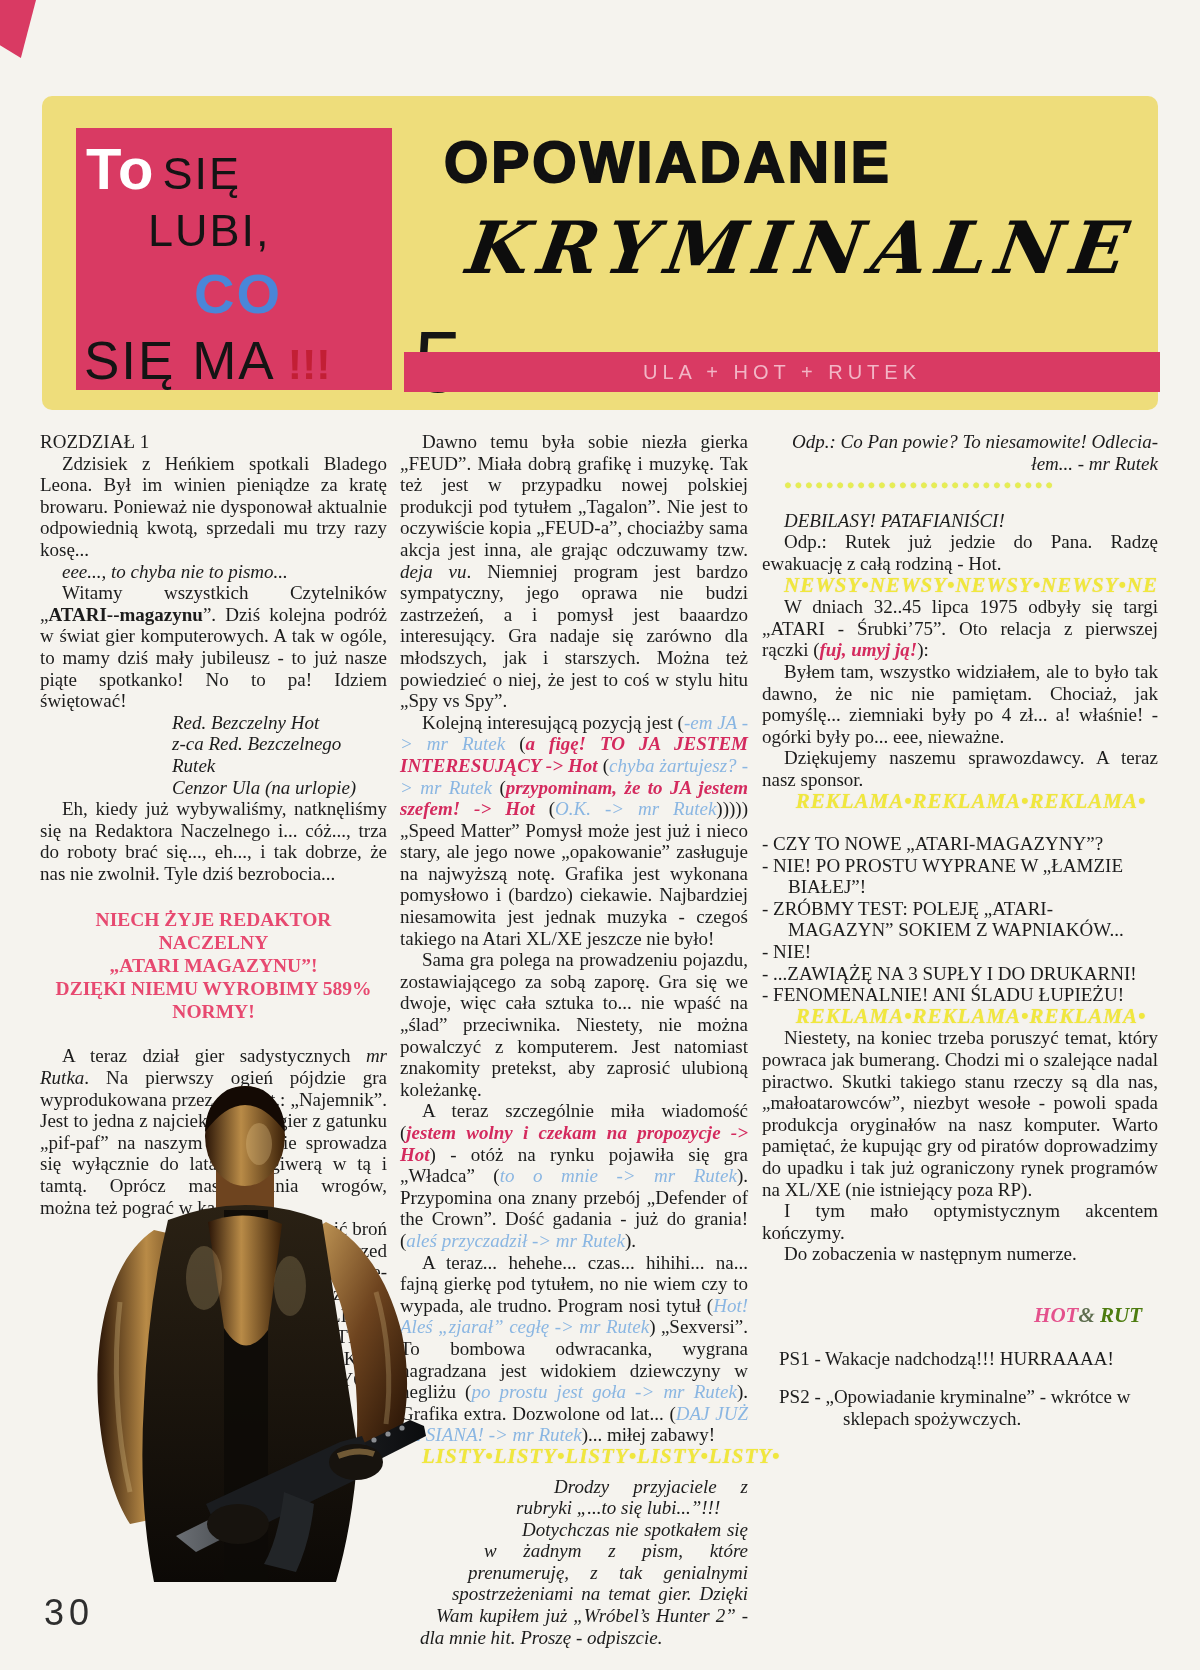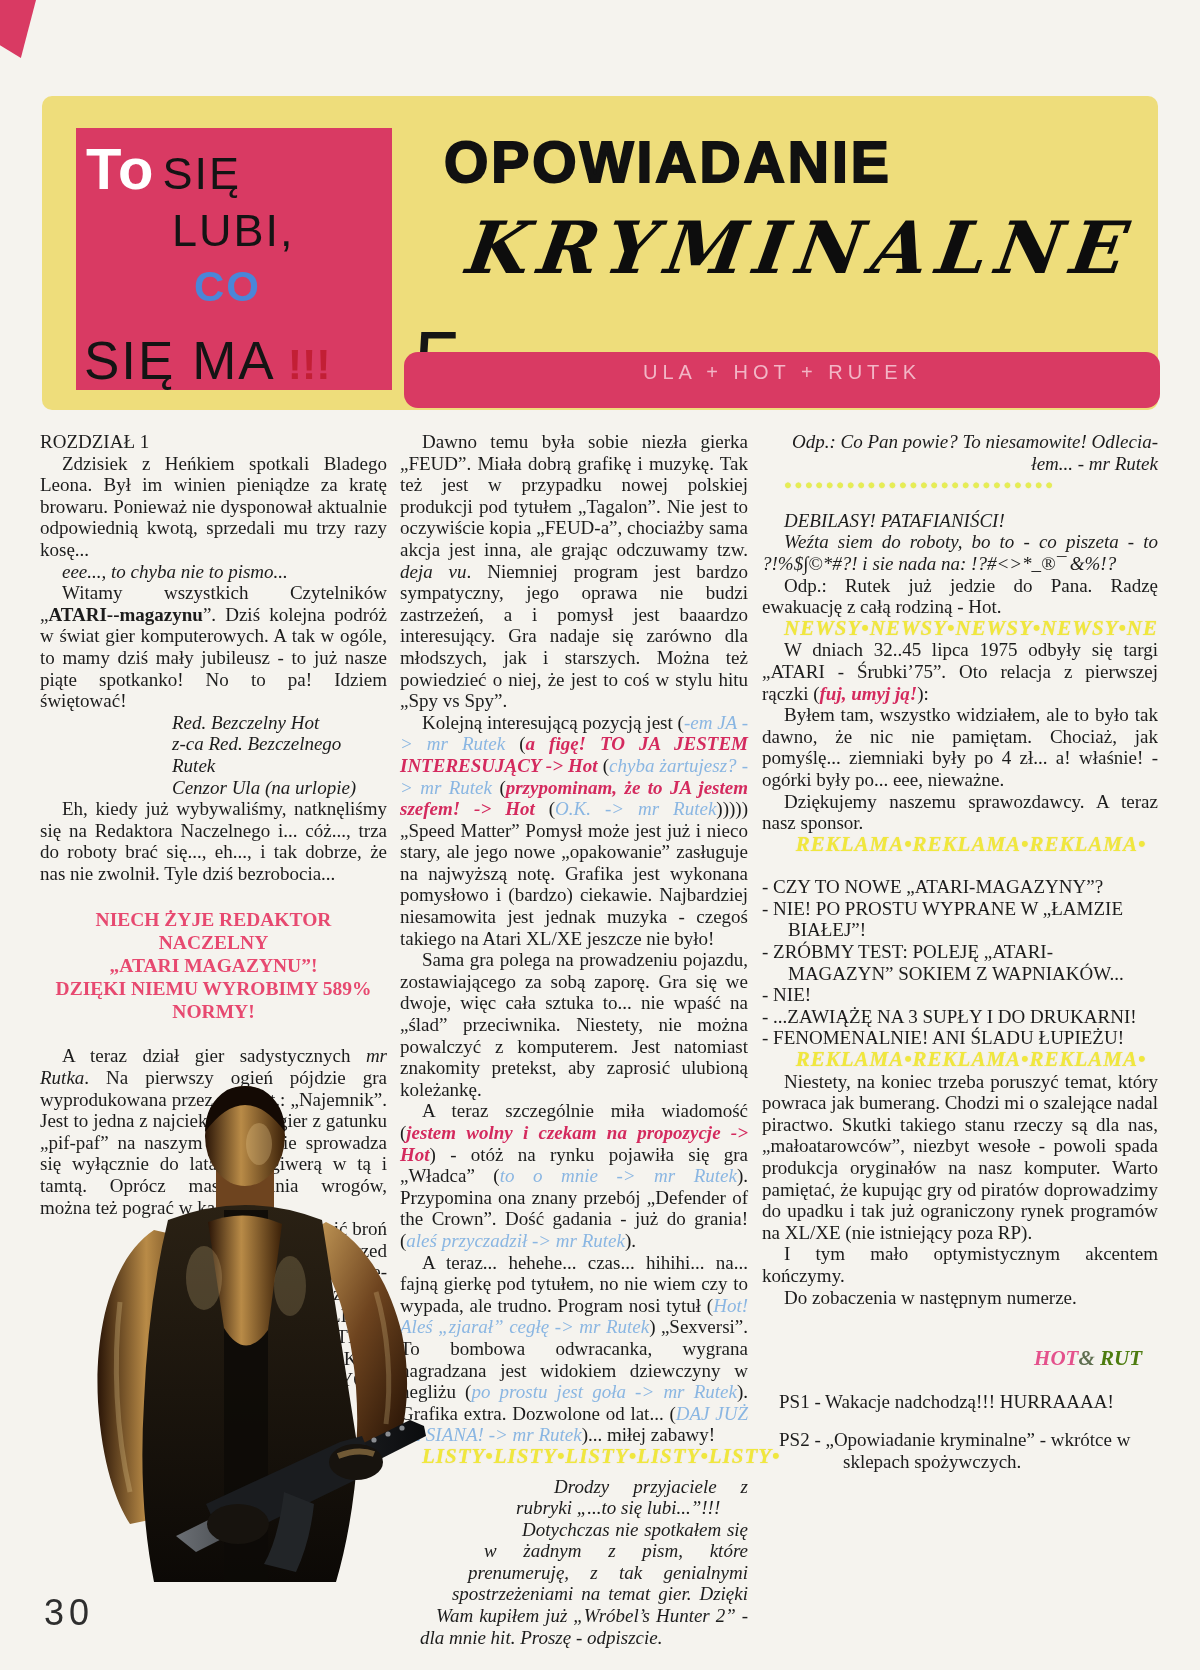--- a/index.html
+++ b/index.html
@@ -16,34 +16,34 @@
 
   
   .banner{position:absolute;left:42px;top:96px;width:1116px;height:314px;
           background:var(--c-banner_yellow);border-radius:10px;}
   .badge{position:absolute;left:34px;top:32px;width:316px;height:262px;background:var(--c-raspberry);}
   .badge div{position:absolute;font-family:"Liberation Sans",sans-serif;line-height:1;}
   .bl1{left:10px;top:12px;}
   .to{color:#fff;font-weight:800;font-size:58px;letter-spacing:1px;}
   .thin{color:#141414;font-weight:400;font-size:45px;letter-spacing:2px;}
   .bl1 .thin{margin-left:8px;}
-  .bl2{left:96px;top:80px;}
-  .bl3{left:118px;top:138px;color:var(--c-blue_co);font-weight:800;font-size:42px;letter-spacing:2px;}
+  .bl2{left:72px;top:80px;}
+  .bl3{left:118px;top:138px;color:var(--c-blue_co);font-weight:800;font-size:56px;letter-spacing:2px;}
   .bl4{left:8px;top:206px;}
   .bl4 .thin{font-size:53px;}
   .excl{color:#c21f35;font-weight:700;font-size:43px;margin-left:12px;}
   .num5{position:absolute;left:372px;top:222px;font-family:"Liberation Sans",sans-serif;
         font-size:88px;font-weight:500;color:#151515;line-height:1;}
   .title1{position:absolute;left:402px;top:38px;width:714px;text-align:left;
           font-family:"Liberation Sans",sans-serif;font-weight:800;font-size:57px;
           letter-spacing:3px;color:#111;-webkit-text-stroke:2px #111;line-height:1;}
   .title2{position:absolute;left:392px;top:112px;width:736px;text-align:center;
           font-family:"DejaVu Serif",serif;font-style:italic;font-weight:700;font-size:72px;
           letter-spacing:9px;color:#0d0d0d;transform:skewX(-9deg);line-height:1.1;}
-  .authors{position:absolute;left:362px;top:256px;width:756px;height:56px;background:var(--c-raspberry);border-radius:14px;}
+  .authors{position:absolute;left:362px;top:256px;width:756px;height:40px;background:var(--c-raspberry);}
   .authors span{display:block;text-align:center;line-height:40px;color:#f2b6c6;
           font-family:"Liberation Sans",sans-serif;font-size:20px;letter-spacing:5px;}
 
   
   .col{position:absolute;top:431px;font-size:19px;line-height:21.6px;text-align:justify;}
   .col1{left:40px;width:347px;}
   .col2{left:400px;width:348px;}
   .col3{left:762px;width:396px;}
   .col p{margin:0;text-indent:22px;}
   .noind{text-indent:0 !important;}
@@ -150,21 +150,20 @@
 
     </div>
   </section>
 
   <section class="col col3">
     <p class="hang64">Odp.:  Co Pan powie? To niesamowite! Odlecia-
 łem... - mr Rutek</p>
     <p class="dots mt2">●●●●●●●●●●●●●●●●●●●●●●●●●●</p>
     <div class="it mt2">
       <p>DEBILASY! PATAFIANIŚCI!</p>
-      <p>Weźta siem do roboty, bo to - co piszeta - to ?!%$∫©*#?! i sie nada na: !?#&lt;&gt;*_®¯ &amp;%!?</p>
     </div>
     <p class="mt1">Odp.: Rutek już jedzie do Pana. Radzę ewakuację z całą rodziną - Hot.</p>
     <p class="yhead mt2">NEWSY•NEWSY•NEWSY•NEWSY•NE</p>
     <p class="mt3"><span>W dniach 32..45 lipca 1975 odbyły się targi „ATARI - Śrubki’75”. Oto relacja z pierwszej rączki (</span><span class="seg-red">fuj, umyj ją!</span><span>):</span></p>
     <p>Byłem tam, wszystko widziałem, ale to było tak dawno, że nic nie pamiętam. Chociaż, jak pomyślę... ziemniaki były po 4 zł... a! właśnie! - ogórki były po... eee, nieważne.</p>
     <p>Dziękujemy naszemu sprawozdawcy. A teraz nasz sponsor.</p>
     <p class="yhead center mt1">REKLAMA•REKLAMA•REKLAMA•</p>
     <div class="adlist mt1">
       <div>- CZY TO NOWE „ATARI-MAGAZYNY”?</div>
       <div>- NIE! PO PROSTU WYPRANE W „ŁAMZIE BIAŁEJ”!</div>

